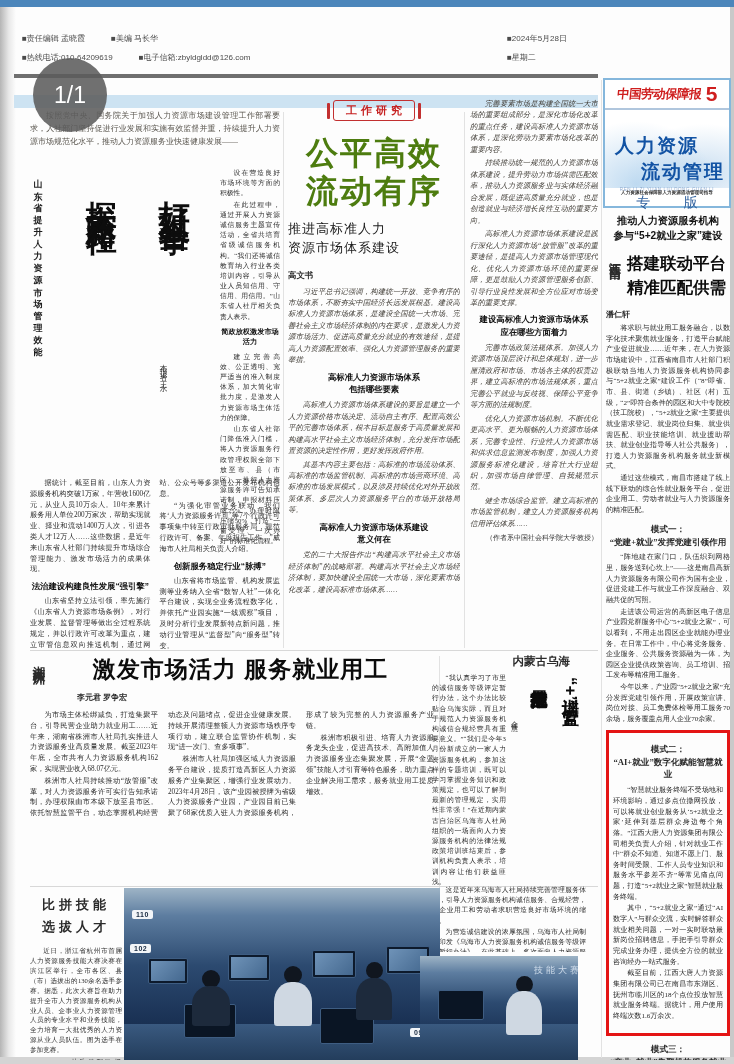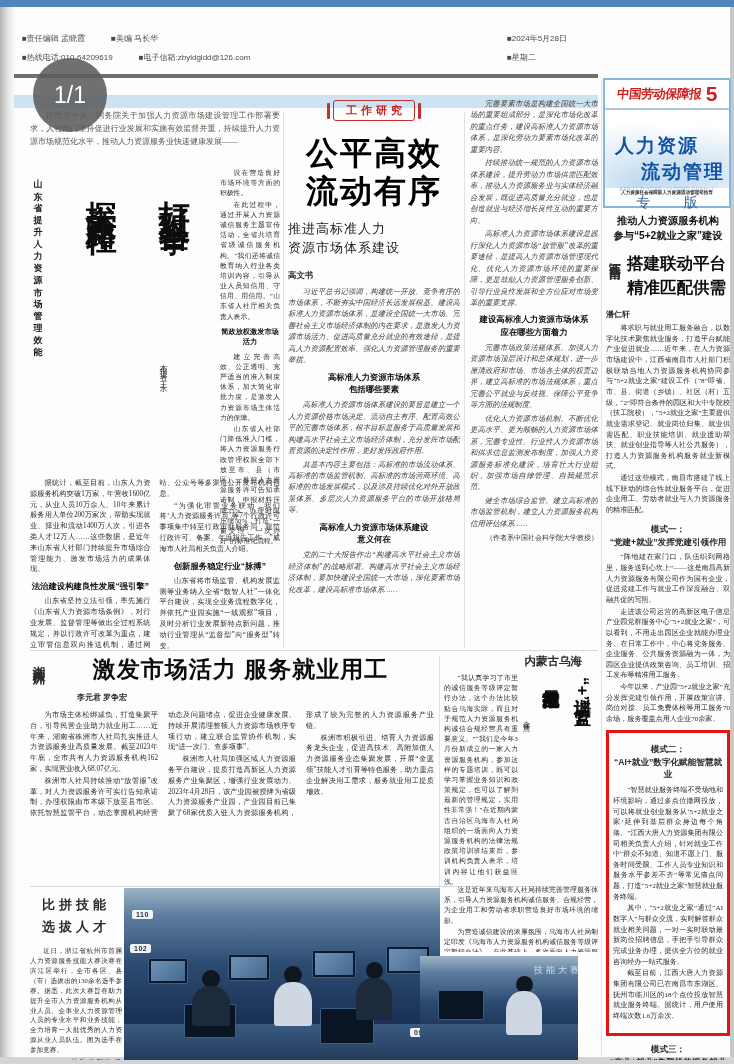--- a/index.html
+++ b/index.html
@@ -59,51 +59,51 @@
   .sd-minicol .flow-h { font-size:7.2px; }
   .sd-lower { position:absolute; left:0; top:368px; width:250px; height:174px; column-count:2; column-gap:9px; overflow:hidden; }
   .sd-lower .flow-p { font-size:7.2px; }
 
   
   .block-center { position:absolute; left:288px; top:98px; width:172px; height:552px; overflow:hidden; }
   .ct-tagrow { display:flex; align-items:center; justify-content:center; gap:3px; margin:2px 0 14px; }
   .ct-pole { width:3px; height:16px; background:#c23030; border-radius:1px; }
   .ct-tag { border:1.5px solid #c23030; border-radius:3px; color:#c62222; font-weight:bold; font-size:11px;
     letter-spacing:4px; padding:2px 8px 2px 12px; font-family:"Liberation Sans",sans-serif; }
-  .ct-headline { font-size:32px; font-weight:bold; text-align:center; line-height:1.18; white-space:pre-line; color:#000000; letter-spacing:2px; }
+  .ct-headline { font-size:32px; font-weight:bold; text-align:center; line-height:1.18; white-space:pre-line; color:#4d7c0f; letter-spacing:2px; }
   .ct-sub { font-size:13px; text-align:left; line-height:1.5; white-space:pre-line; margin-top:8px; color:#1a1a1a; letter-spacing:1px; }
   .ct-byline { font-size:8.4px; font-weight:bold; margin:12px 0 5px; }
 
   
   .block-col4 { position:absolute; left:470px; top:98px; width:128px; height:552px; overflow:hidden; }
   .endnote { font-size:7px; text-align:right; margin-top:4px; color:#333; }
 
   
   .block-jx { position:absolute; left:606px; top:213px; width:124px; height:847px; overflow:hidden; }
   .jx-kicker { font-family:"Liberation Sans",sans-serif; font-weight:bold; font-size:10.2px; text-align:center; line-height:1.5; color:#111; }
   .jx-hrow { display:flex; margin:7px 0 2px; }
   .jx-loc { writing-mode:vertical-rl; font-size:12px; font-weight:bold; letter-spacing:2px; font-family:"Liberation Sans",sans-serif; padding-top:2px; }
   .jx-heads { flex:1; text-align:center; font-family:"Liberation Sans",sans-serif; font-weight:bold; font-size:16.5px; line-height:1.5; white-space:pre-line; color:#0c0c0c; }
   .jx-byline { font-size:8px; font-weight:bold; margin:9px 0 3px; }
   .block-jx .flow-p { font-size:7.1px; }
-  .mode-h { font-family:Liberation Sans, sans-serif; font-weight:bold; font-size:8.6px; text-align:center; white-space:pre-line; margin:7px 0 4px; line-height:1.5; }
+  .mode-h { font-family:Liberation Serif, serif; font-weight:bold; font-size:8.6px; text-align:center; white-space:pre-line; margin:7px 0 4px; line-height:1.5; }
   .redbox { border:3px solid #e41414; padding:3px 4px 11px; margin:5px 0 4px; }
 
   
   .block-zz { position:absolute; left:30px; top:654px; width:404px; height:230px; overflow:hidden; }
   .zz-hrow { display:flex; }
   .zz-loc { writing-mode:vertical-rl; font-size:12.5px; font-weight:bold; font-family:"Liberation Sans",sans-serif; letter-spacing:2px; padding-top:2px; }
   .zz-right { flex:1; }
   .zz-headline { text-align:center; font-family:"Liberation Sans",sans-serif; font-weight:bold; font-size:23px; letter-spacing:1px; color:#0b0b0b; }
   .zz-byline { font-size:8px; font-weight:bold; margin:7px 0 0 30px; }
   .zz-cols { column-count:3; column-gap:10px; margin-top:7px; height:158px; overflow:hidden; }
   .zz-cols .flow-p { font-size:7.2px; }
 
   
-  .block-wh { position:absolute; left:444px; top:654px; width:154px; height:298px; overflow:hidden; }
+  .block-wh { position:absolute; left:432px; top:654px; width:154px; height:298px; overflow:hidden; }
   .wh-kicker { text-align:right; padding-right:16px; font-family:"Liberation Sans",sans-serif; font-weight:bold; font-size:11.5px; }
   .wh-row { display:flex; height:212px; margin-top:4px; }
   .wh-left { width:74px; overflow:hidden; }
   .wh-left .flow-p { font-size:6.8px; }
   .wh-byline { writing-mode:vertical-rl; font-size:7px; color:#333; margin:42px 3px 0 3px; letter-spacing:2px; }
   .wh-head { writing-mode:vertical-rl; font-family:"Liberation Sans",sans-serif; font-weight:bold; font-size:17px; line-height:1.85; white-space:pre-line; padding-top:4px; flex:1; color:#0c0c0c; }
   .wh-bottom .flow-p { font-size:6.8px; }
 
   
   .block-cap { position:absolute; left:30px; top:890px; width:92px; height:170px; overflow:hidden; }

